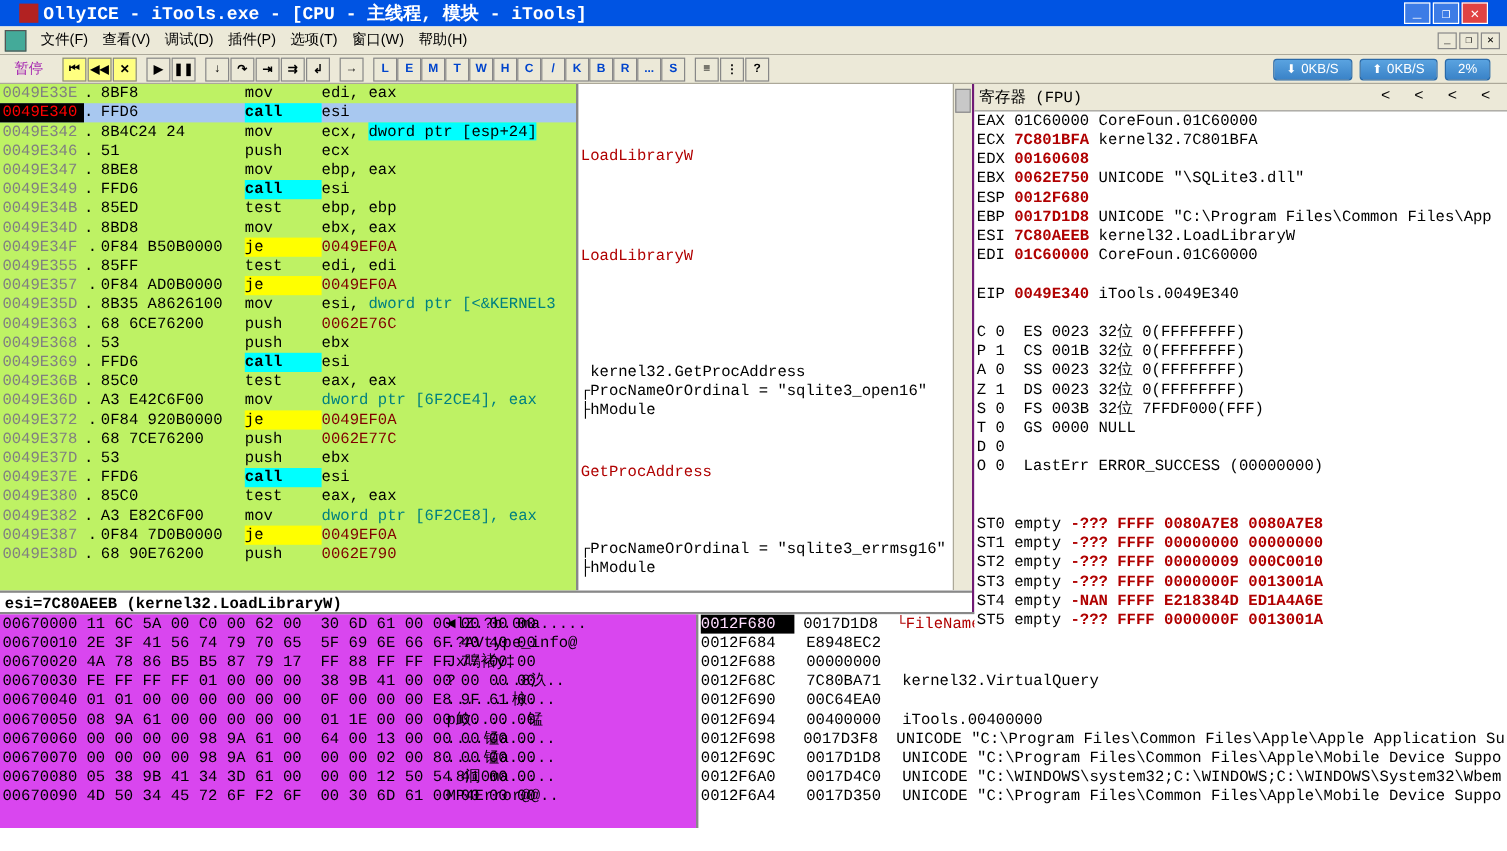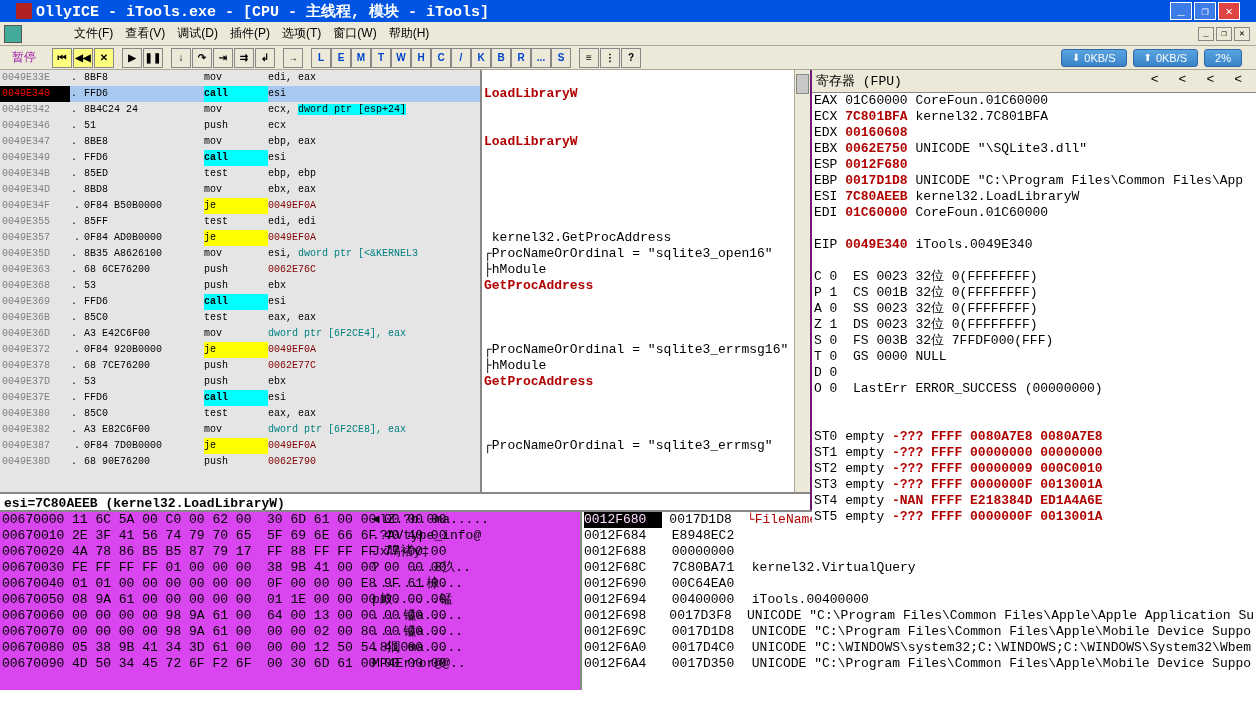--- a/index.html
+++ b/index.html
@@ -7,62 +7,62 @@
 
 
 .titlebar { background: linear-gradient(to bottom, #0054e3, #0054e3); height: 22px; display: flex; align-items: center; padding: 0 16px; color: #fff; }
 .titlebar .icon { width: 16px; height: 16px; background: #b22222; margin-right: 4px; }
 .titlebar .title { font-family: "Courier New", monospace; font-weight: bold; font-size: 15px; flex: 1; }
 .winbtns { display: flex; gap: 2px; }
 .winbtn { width: 22px; height: 18px; background: #3d7ce6; border: 1px solid #fff; display: flex; align-items: center; justify-content: center; color: #fff; cursor: pointer; }
 .winbtn.close { background: #e04343; }
 
 
-.menubar { background: #ece9d8; height: 24px; display: flex; align-items: center; padding: 0 4px; border-bottom: 1px solid #aca899; gap: 40px; }
+.menubar { background: #ece9d8; height: 24px; display: flex; align-items: center; padding: 0 4px; border-bottom: 1px solid #aca899; }
 .menubar .menuicon { width: 18px; height: 18px; background: #4a9; border: 1px solid #555; margin-right: 6px; }
 .menuitem { padding: 2px 6px; font-family: "MS Sans Serif", sans-serif; font-size: 12px; cursor: pointer; }
 
 
 .toolbar { background: #ece9d8; height: 24px; display: flex; align-items: center; padding: 0 4px; border-bottom: 1px solid #aca899; gap: 1px; }
 .toolbar .pause { color: #a21caf; font-family: sans-serif; font-size: 12px; padding: 0 8px; }
 .tbtn { width: 20px; height: 20px; border: 1px solid #888; background: #ece9d8; display: inline-flex; align-items: center; justify-content: center; font-size: 10px; cursor: pointer; font-weight: bold; font-family: sans-serif; }
 .tbtn.yellow { background: #ffff80; }
 .tbtn.blue { color: #0044cc; }
 .tsep { width: 6px; }
 .speedbar { margin-left: auto; display: flex; gap: 6px; align-items: center; padding-right: 10px; }
 .speedchip { background: linear-gradient(to bottom, #5aa3e0, #3a83c8); border: 1px solid #2a6aa8; border-radius: 3px; padding: 2px 10px; color: #fff; font-family: sans-serif; font-size: 11px; display: flex; align-items: center; gap: 4px; }
 .arrow { font-size: 10px; }
 
 
 .main { display: flex; height: 440px; }
 .left { width: 810px; display: flex; flex-direction: column; }
 .right { flex: 1; border-left: 2px solid #701a75; }
 
 
-.disasm { flex: 1; overflow: hidden; background: #e5e5e5; font-size: 10px; line-height: 16px; position: relative; }
+.disasm { flex: 1; overflow: hidden; background: #bef264; font-size: 13px; line-height: 16px; position: relative; }
 .disrow { display: flex; height: 16px; white-space: pre; }
 .disrow.sel { background: #a8c8f0; }
 .col-addr { width: 70px; color: #808080; padding-left: 2px; }
 .col-addr.red { background: #000; color: #ff0000; }
 .col-dot { width: 14px; text-align: center; }
 .col-bytes { width: 120px; color: #000; }
 .col-mnem { width: 64px; }
 .col-ops { flex: 1; color: #000; }
 .mnem-call { background: #00ffff; color: #000; font-weight: bold; }
 .mnem-je { background: #ffff00; color: #000; font-weight: normal; }
 .op-red { color: #800000; }
 .op-teal { color: #008080; }
 .op-hl { background: #00ffff; }
 
 .infobar { border-top: 2px solid #888; padding: 2px 4px; font-size: 13px; font-weight: bold; background: #fff; height: 18px; }
 
 
 .infocol { width: 330px; border-left: 2px solid #888; background: #fff; font-size: 13px; line-height: 16px; padding: 0 2px; position: relative; overflow: hidden; }
 .inforow { height: 16px; white-space: pre; }
-.info-red { color: #b00000; font-weight: bold; }
+.info-red { color: #b00000; font-weight: normal; margin-top: 36px; }
 .info-black { color: #000; }
 .vscroll { position: absolute; right: 0; top: 0; bottom: 0; width: 16px; background: #ece9d8; border-left: 1px solid #aca899; }
 .vscroll .thumb { background: #c8c8c8; border: 1px solid #888; position: absolute; left: 1px; right: 1px; }
 
 
 .regs { background: #fff; font-size: 13px; line-height: 16px; padding: 0 2px; height: 100%; overflow: hidden; position: relative; }
 .regheader { background: #ece9d8; border-bottom: 1px solid #888; padding: 2px 4px; font-size: 13px; display: flex; }
 .regheader .navs { margin-left: auto; display: flex; gap: 20px; padding-right: 10px; }
 .regrow { white-space: pre; }
 .reg-name { color: #000; }

